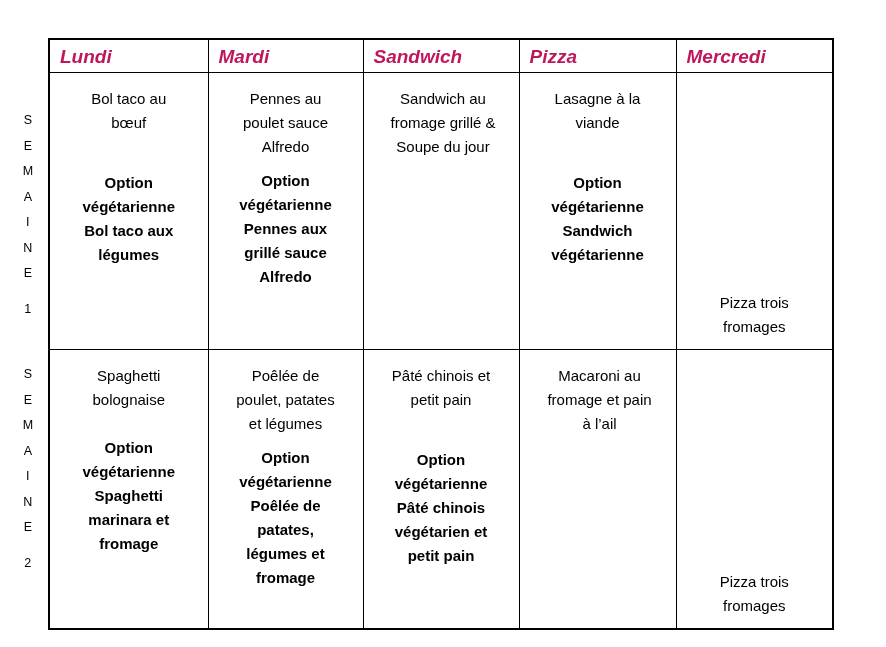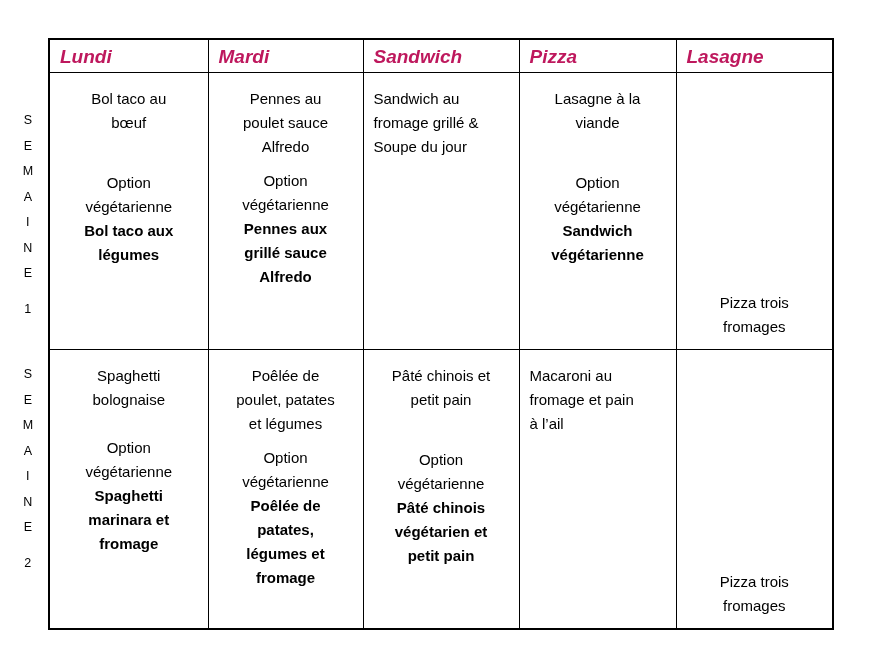--- a/index.html
+++ b/index.html
@@ -83,27 +83,27 @@
     height: 100%;
     padding: 14px 12px 10px 12px;
     font-size: 15px;
     line-height: 24px;
     text-align: center;
     display: flex;
     flex-direction: column;
     align-items: stretch;
     justify-content: flex-start;
   }
-  .cell.align-left { text-align: left; padding-left: 10px; padding-right: 6px; }
+  .cell.align-left { text-align: center; padding-left: 10px; padding-right: 6px; }
   .cell.center-block { justify-content: flex-end; padding-top: 10px; }
 
   .main-dish { white-space: pre-line; }
 
   .veg-head {
-    font-weight: normal;
+    font-weight: bold;
     white-space: pre-line;
   }
   .veg-dish { white-space: pre-line; font-weight: bold; }
 
   .spacer-lg { height: 36px; }
   .spacer-md { height: 24px; }
   .spacer-sm { height: 10px; }
 </style>
 </head>
 <body>
@@ -141,21 +141,21 @@
         <col class="c2">
         <col class="c3">
         <col class="c4">
     </colgroup>
     <thead>
       <tr>
         <th>Lundi</th>
         <th>Mardi</th>
         <th>Sandwich</th>
         <th>Pizza</th>
-        <th>Lasagne</th>
+        <th>Mercredi</th>
       </tr>
     </thead>
     <tbody>
 
       <tr class="week-row row1">
         <td>
           <div class="cell">
             <div class="main-dish">Bol taco au
 bœuf</div>
             <div class="spacer-lg"></div>

